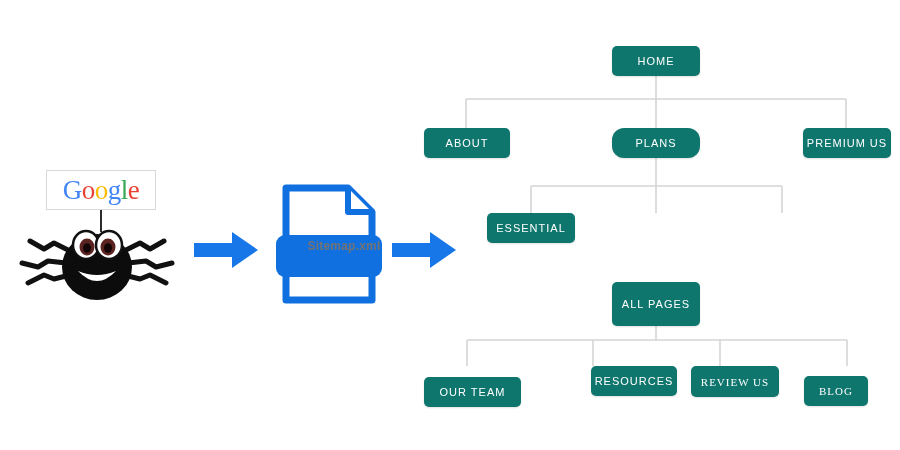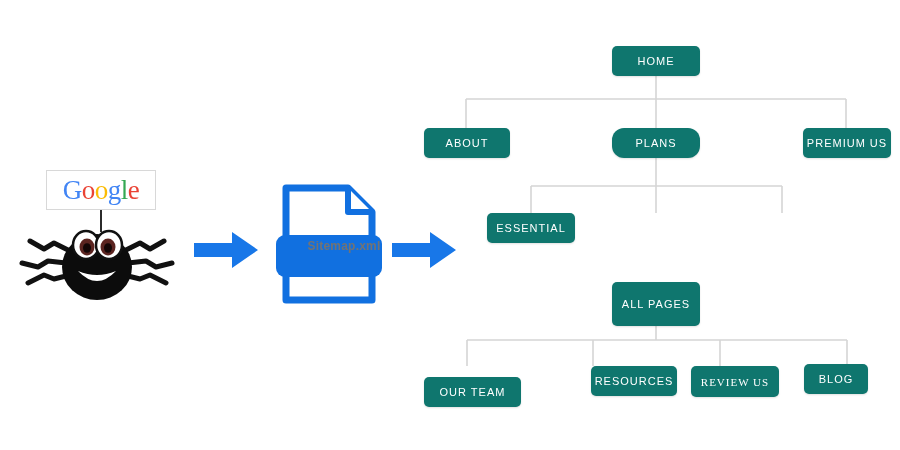--- a/index.html
+++ b/index.html
@@ -226,15 +226,15 @@
 
 
   <div class="node" style="left:612px; top:282px; width:88px; height:44px;">ALL PAGES</div>
 
   <div class="node" style="left:424px; top:366px; width:97px; height:30px;margin-top:11px;">OUR TEAM</div>
 
   <div class="node" style="left:550px; top:366px; width:86px; height:30px;margin-left:41px;">RESOURCES</div>
 
   <div class="node" style="left:691px; top:366px; width:88px; height:31px;font-family:Liberation Serif, serif;">REVIEW US</div>
 
-  <div class="node" style="left:804px; top:364px; width:64px; height:30px;">BLOG</div>
+  <div class="node" style="left:804px; top:376px; width:64px; height:30px;font-family:Liberation Serif, serif;">BLOG</div>
 
 </div>
 
 </body></html>

